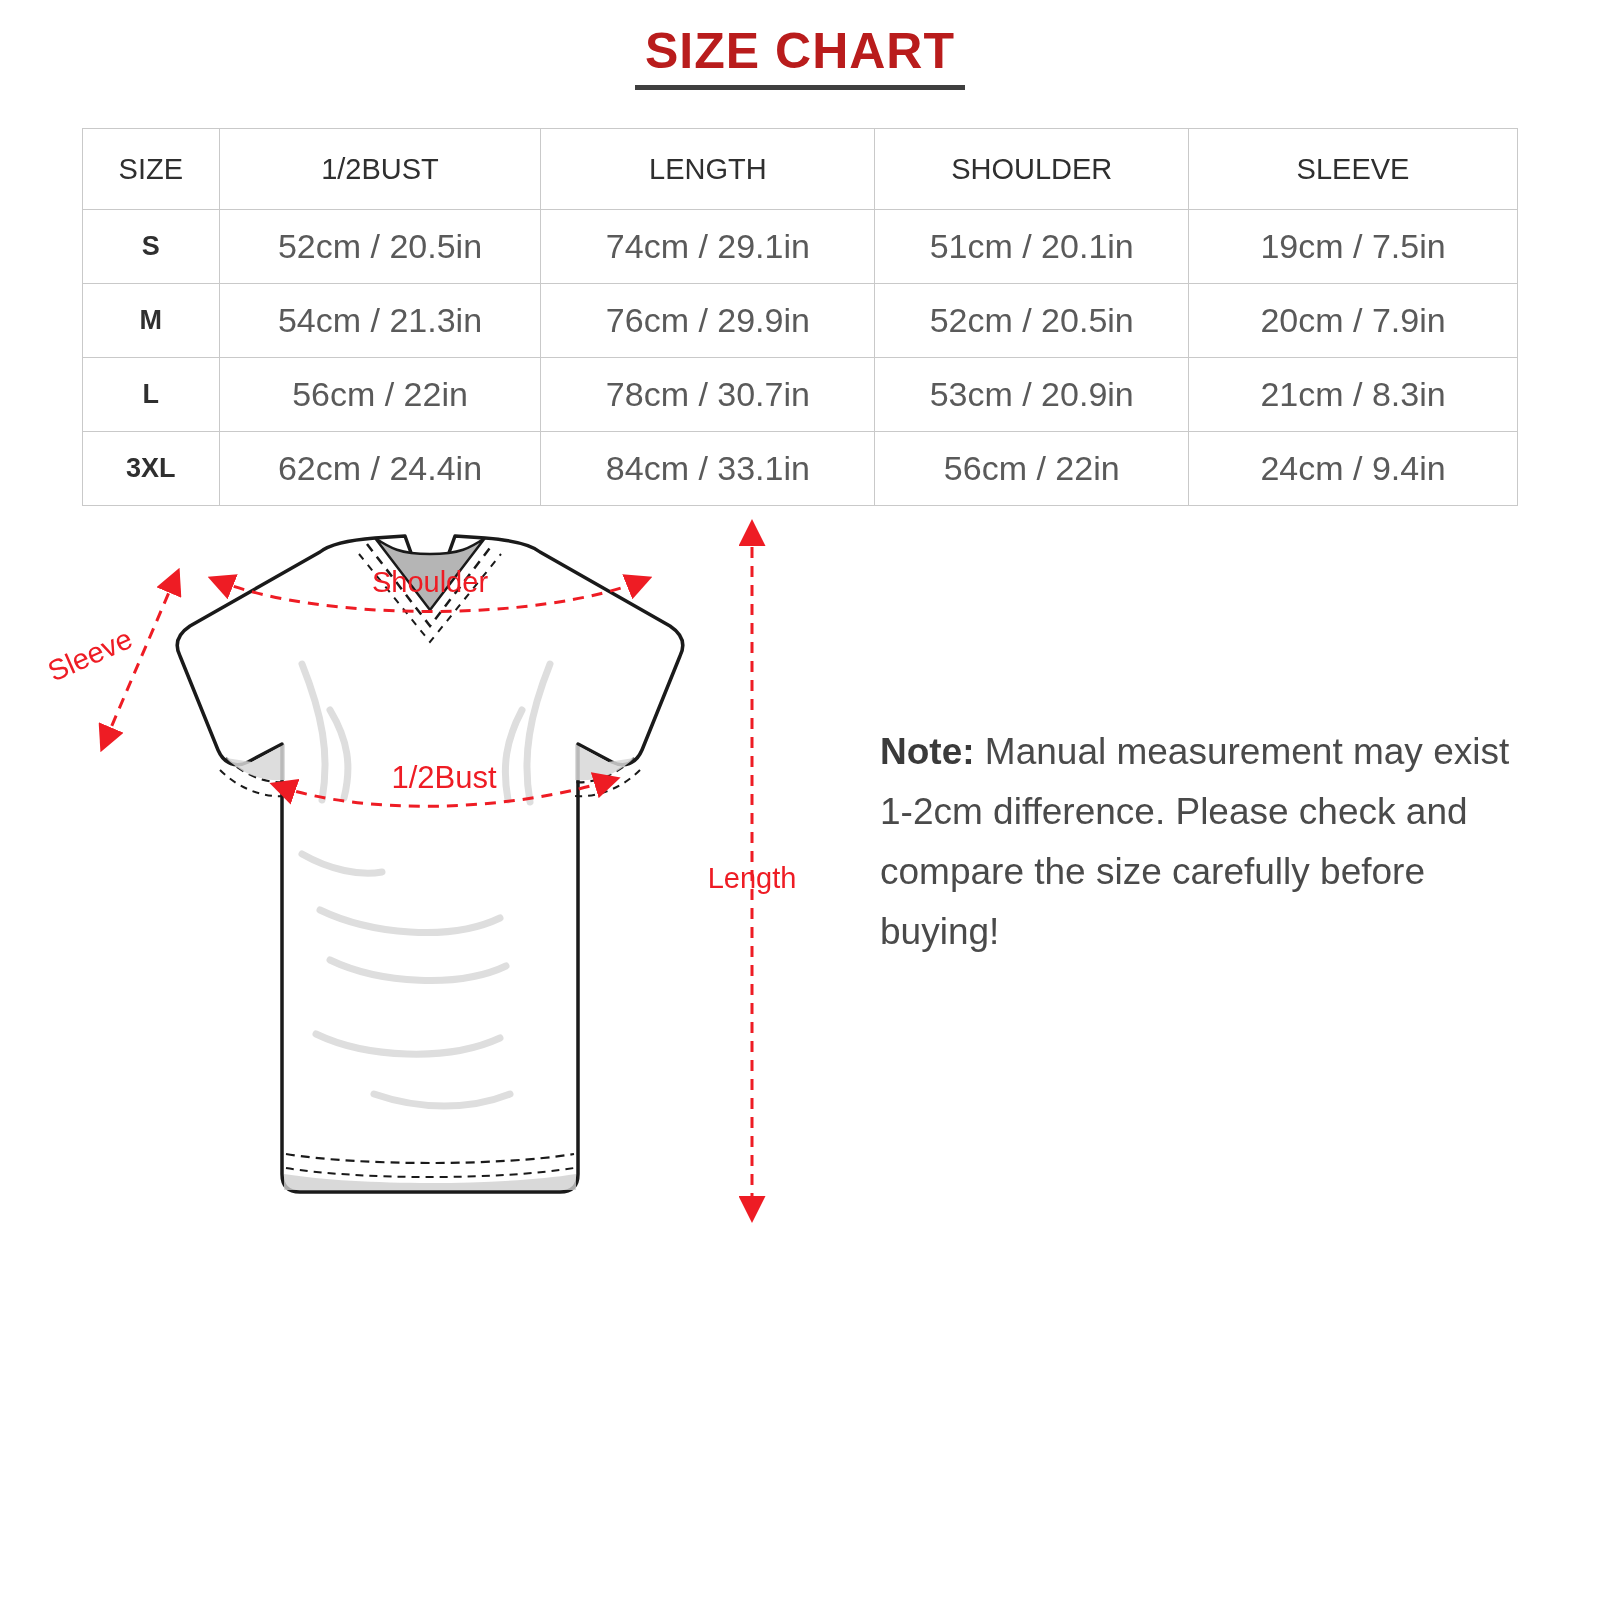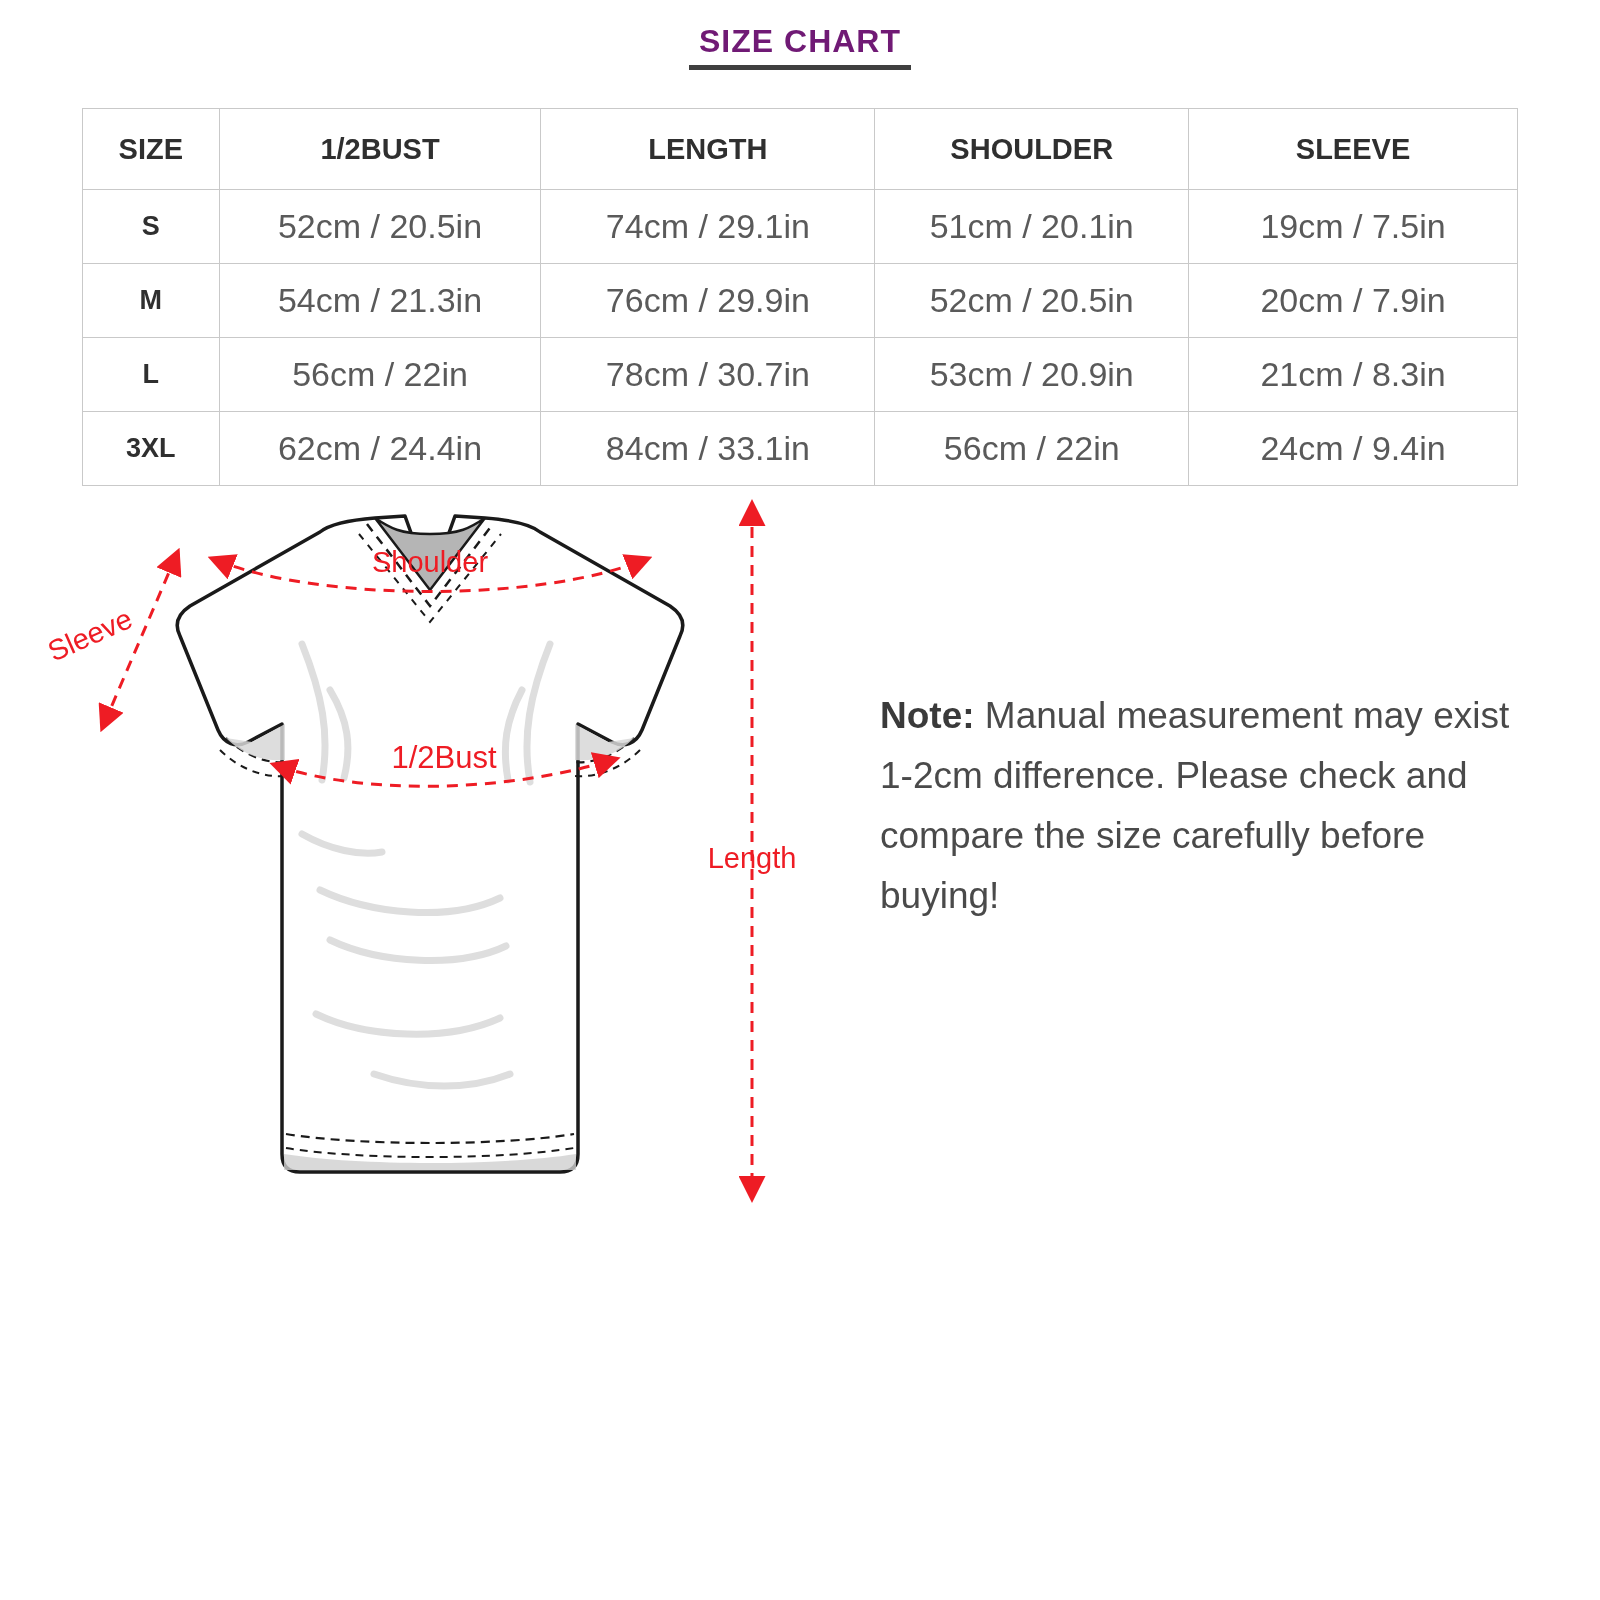--- a/index.html
+++ b/index.html
@@ -16,24 +16,24 @@
     overflow: hidden;
   }
 
   
   .title-wrap {
     text-align: center;
     padding-top: 24px;
   }
   .title {
     display: inline-block;
-    font-size: 32px;
+    font-size: 50px;
     font-weight: bold;
     letter-spacing: 1px;
-    color: #701a75;
+    color: #b91c1c;
     border-bottom: 5px solid #3f3f3f;
     padding: 0 10px 6px 10px;
     line-height: 1.1;
   }
 
   
   .table-wrap {
     margin: 38px 82px 0 82px;
   }
   table.size-table {
@@ -45,21 +45,21 @@
   table.size-table td {
     border: 1px solid #c9c9c9;
     text-align: center;
     height: 71px;
     font-size: 34px;
     color: #5a5a5a;
     font-weight: normal;
   }
   table.size-table th {
     font-size: 29px;
-    font-weight: bold;
+    font-weight: normal;
     color: #2f2f2f;
     height: 78px;
   }
   table.size-table td.size-cell {
     font-weight: bold;
     font-size: 27px;
     color: #2f2f2f;
   }
   .col-size    { width: 135px; }
   .col-bust    { width: 318px; }
@@ -80,21 +80,21 @@
     top: 0;
     width: 800px;
     height: 720px;
   }
   .shirt-area svg { display: block; }
 
   
   .note {
     position: absolute;
     left: 880px;
-    top: 192px;
+    top: 208px;
     width: 660px;
     font-size: 37px;
     line-height: 1.62;
     color: #4a4a4a;
   }
   .note b {
     font-weight: bold;
     color: #3a3a3a;
   }
 </style>

